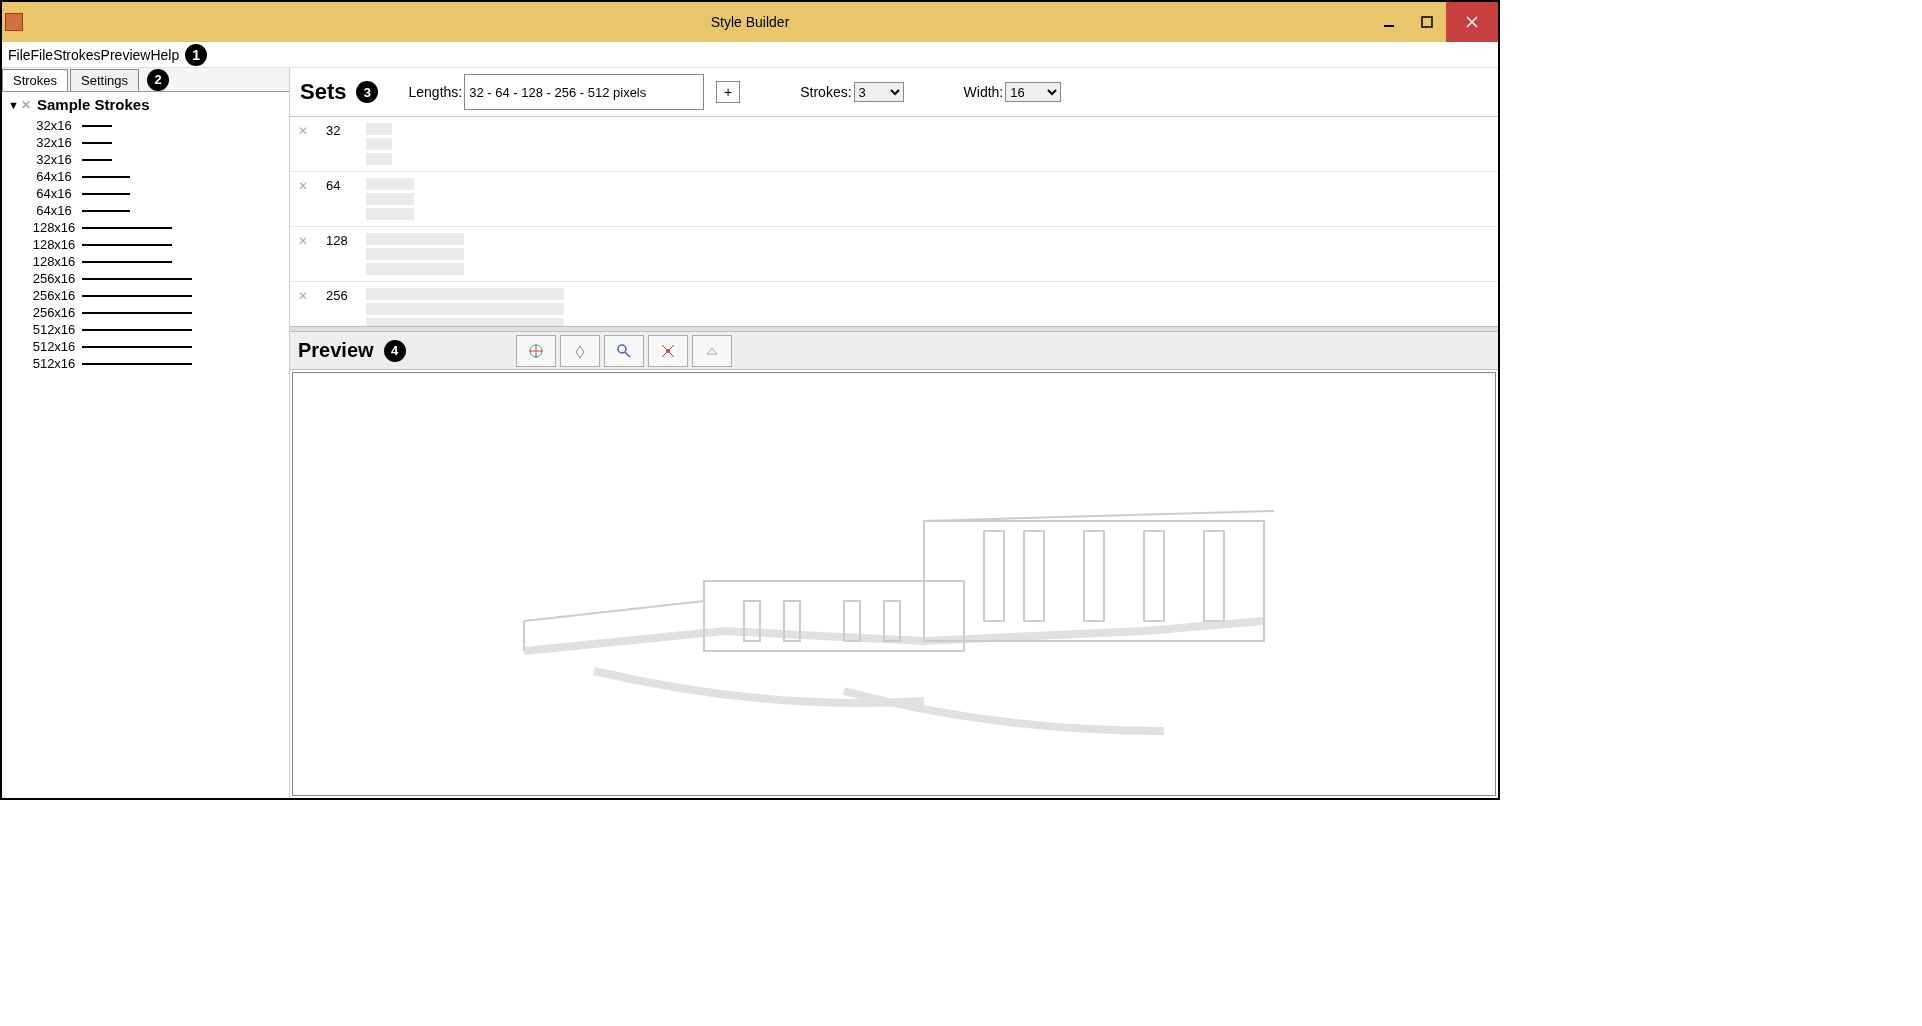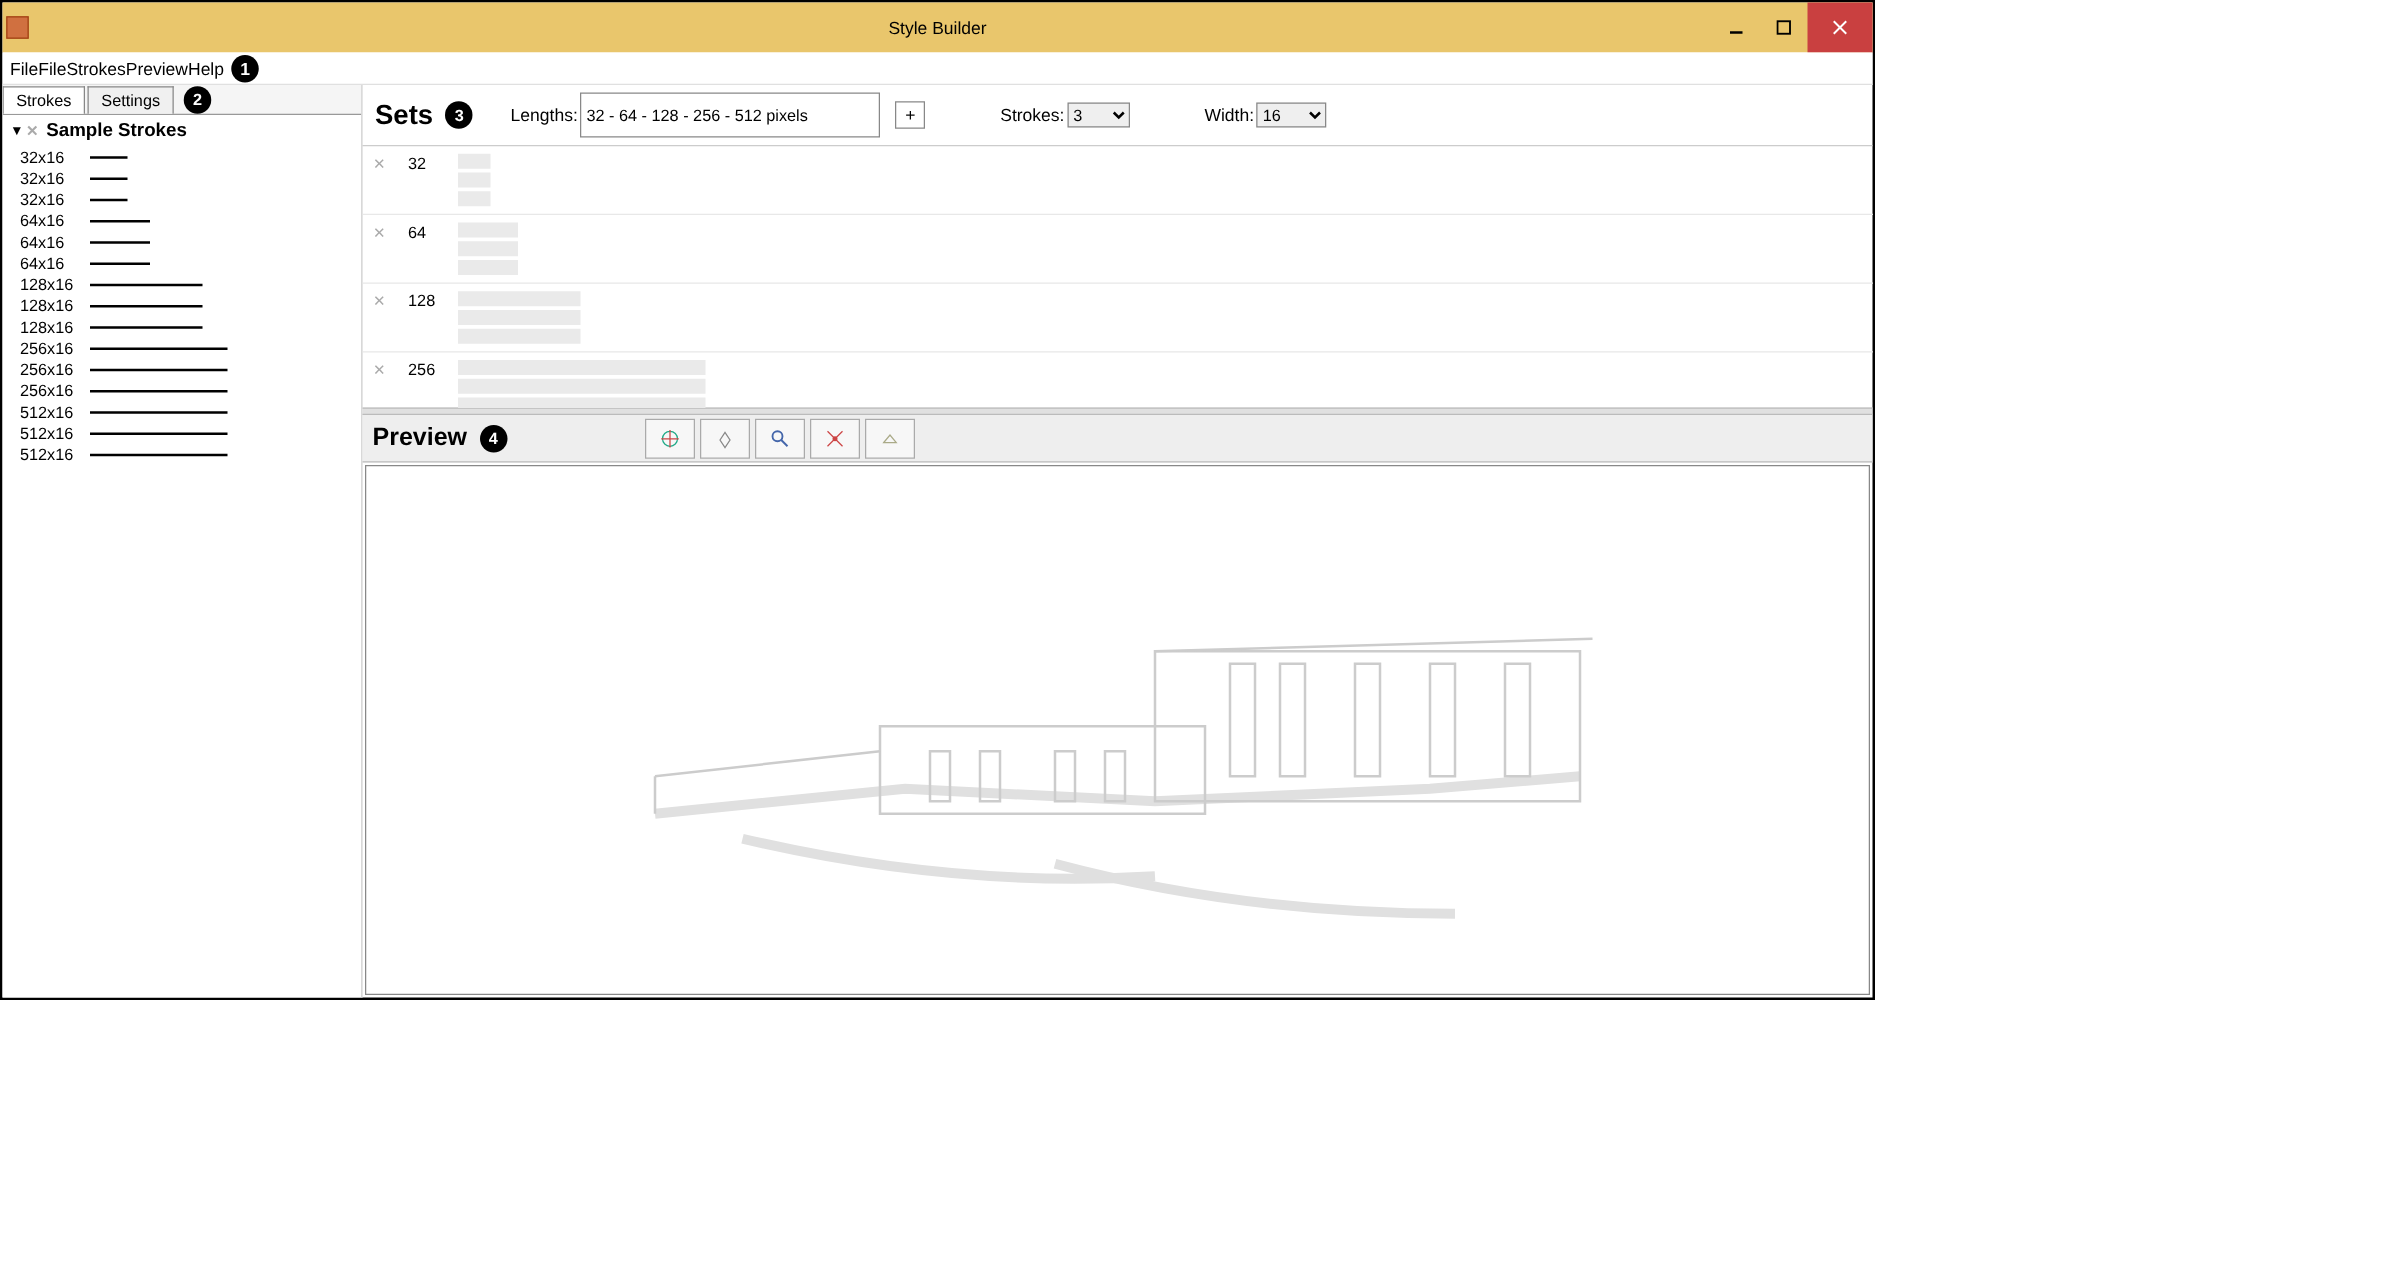--- a/index.html
+++ b/index.html
@@ -15,21 +15,21 @@
 .menubar span { font-size: 14px; }
 .callout { display: inline-flex; align-items: center; justify-content: center; width: 22px; height: 22px; border-radius: 50%; background: #000; color: #fff; font-weight: bold; font-size: 13px; margin-left: 6px; }
 .tabstrip { display: flex; align-items: center; border-bottom: 1px solid #999; background: #f5f5f5; height: 24px; }
 .tab { padding: 2px 10px; border: 1px solid #888; border-bottom: none; background: #fff; font-size: 13px; margin-right: 2px; height: 22px; display: flex; align-items: center; }
 .tab.inactive { background: #f0f0f0; }
 .body { flex: 1; display: flex; min-height: 0; }
 .sidebar { width: 288px; border-right: 1px solid #ccc; overflow-y: auto; background: #fff; }
 .tree-header { display: flex; align-items: center; padding: 4px 6px; font-weight: bold; font-size: 15px; }
 .tree-header .arrow { font-size: 11px; margin-right: 2px; }
 .tree-header .x { color: #aaa; font-size: 12px; margin-right: 6px; }
-.tree-item { display: flex; align-items: center; padding: 1px 0 1px 14px; font-size: 13px; }
+.tree-item { display: flex; align-items: center; padding: 1px 0 1px 24px; font-size: 13px; text-align: center; }
 .tree-item .label { width: 56px; }
 .tree-item .stroke-prev { height: 2px; background: #000; }
 .main { flex: 1; display: flex; flex-direction: column; min-width: 0; }
 .sets-bar { display: flex; align-items: center; padding: 6px 10px; gap: 30px; }
 .sets-title { font-size: 22px; font-weight: bold; display: flex; align-items: center; }
 .field { display: flex; align-items: center; gap: 2px; font-size: 14px; }
 .field input[type=text] { border: 1px solid #888; font-size: 13px; padding: 1px 4px; height: 36px; }
 .field .plus-btn { border: 1px solid #888; width: 24px; height: 22px; display: flex; align-items: center; justify-content: center; margin-left: 10px; font-size: 14px; }
 .field select { border: 1px solid #888; height: 20px; font-size: 13px; width: 50px; }
 .sets-list { border-top: 1px solid #ccc; flex: 0 0 210px; overflow-y: scroll; position: relative; }

